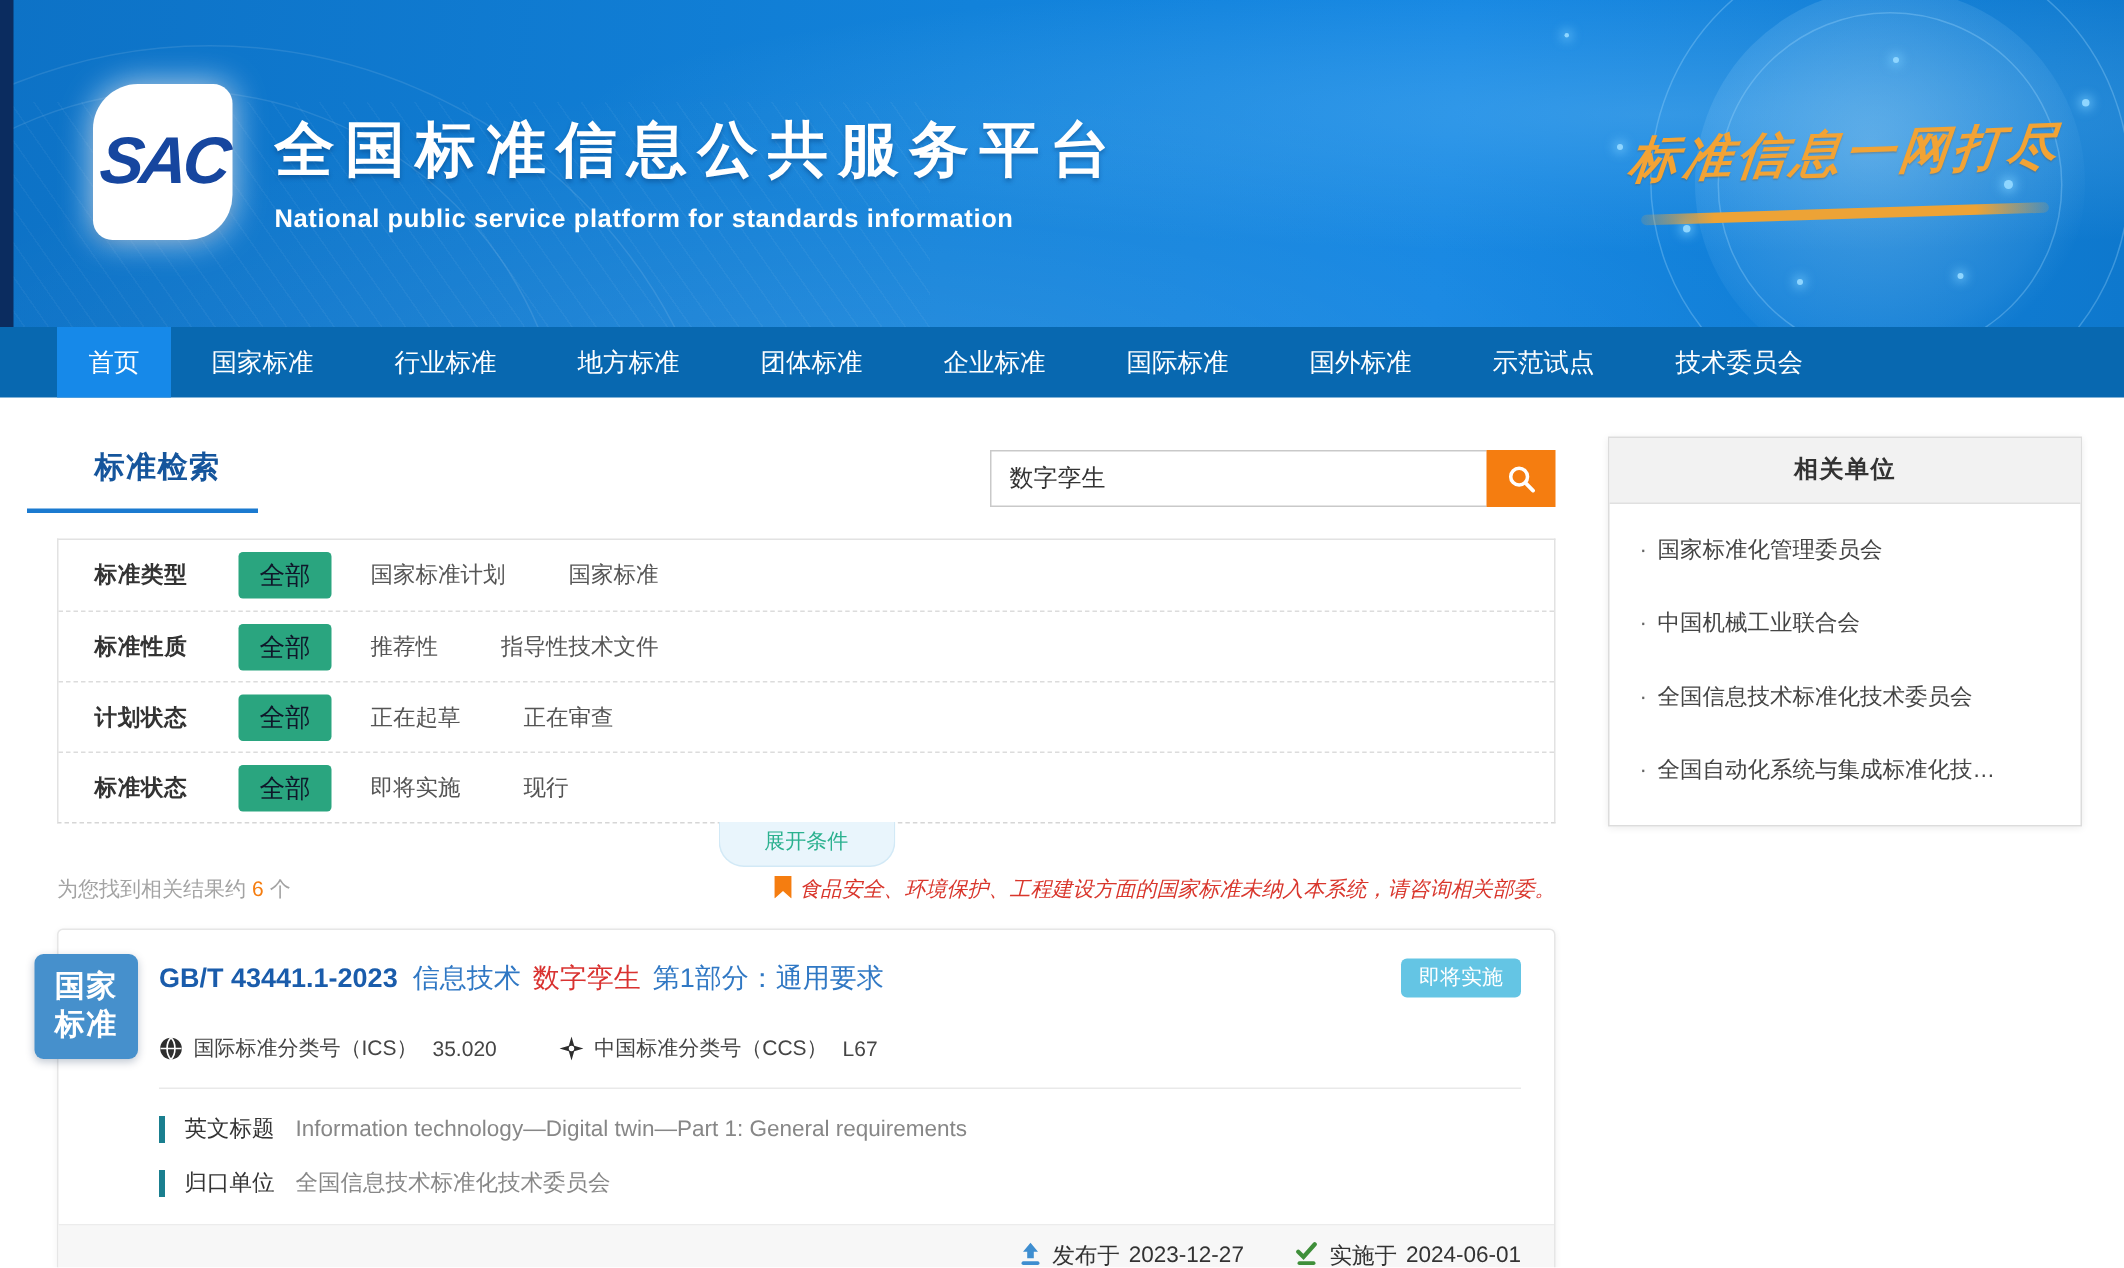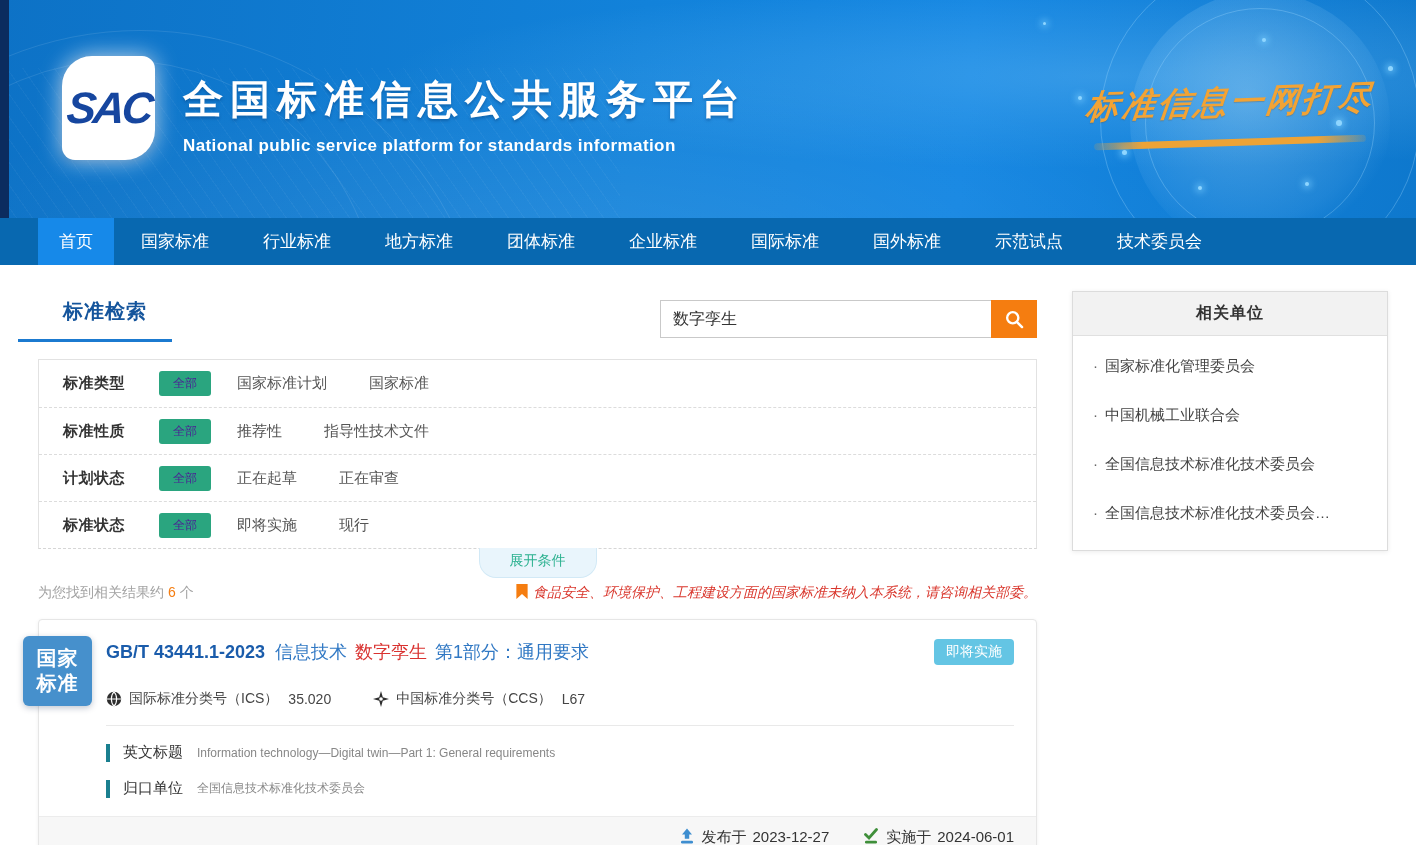--- a/index.html
+++ b/index.html
@@ -68,21 +68,21 @@
   .search-box { display:flex; margin-top:2px; }
   .search-input { width:331px; height:38px; border:1px solid #c9c9c9; border-right:none; font-size:16px; color:#333;
     padding:0 12px; outline:none; font-family:inherit; }
   .search-btn { width:46px; height:38px; background:#f57d10; border:none; display:flex; align-items:center; justify-content:center; cursor:pointer; }
 
   
   .filter-panel { margin-top:14px; border:1px solid #e2e2e2; border-bottom:1px dashed #d6d6d6; background:#fff; }
   .filter-row { display:flex; align-items:center; height:47px; padding-left:24px; }
   .filter-row + .filter-row { border-top:1px dashed #dcdcdc; }
   .filter-label { width:96px; font-size:15px; font-weight:700; color:#333; letter-spacing:0.5px; }
-  .filter-badge { background:#2aa57f; color:#4c1d95; font-size:12px; padding:4px 14px; border-radius:3px; cursor:pointer; }
+  .filter-badge { background:#2aa57f; color:#0f172a; font-size:17px; padding:4px 14px; border-radius:3px; cursor:pointer; }
   .filter-options { display:flex; margin-left:26px; }
   .filter-option { font-size:15px; color:#555; margin-right:42px; cursor:pointer; white-space:nowrap; }
 
   .expand-row { text-align:center; }
   .expand-pill { display:inline-block; margin-top:-1px; background:#e9f5fc; border:1px solid #d2e9f6; border-top:none;
     border-radius:0 0 17px 17px; color:#2bb18f; font-size:14px; padding:4px 30px 7px; cursor:pointer; position:relative; }
 
   
   .result-meta-row { display:flex; justify-content:space-between; align-items:center; margin-top:6px; }
   .result-count { font-size:14px; color:#a3a3a3; }
@@ -104,21 +104,21 @@
   .status-badge { margin-left:auto; background:#64c5e4; color:#fff; font-size:14px; padding:4px 12px; border-radius:4px; }
   .meta-row { display:flex; align-items:center; margin-top:15px; font-size:14px; color:#454545; }
   .meta-item { display:flex; align-items:center;margin-top:10px; }
   .meta-item svg { margin-right:7px; }
   .meta-label { margin-right:10px; }
   .meta-sep { width:42px; }
   .card-divider { border-bottom:1px solid #e9e9e9; margin-top:17px; }
   .detail-row { display:flex; align-items:center; margin-top:17px; }
   .detail-bar { width:4px; height:18px; background:#1a7f8f; }
   .detail-label { font-size:15px; color:#333; margin-left:13px; white-space:nowrap; }
-  .detail-value { font-size:12px; color:#878787; margin-left:14px; }
+  .detail-value { font-size:15px; color:#878787; margin-left:14px; }
   .card-footer { margin-top:18px; background:#f7f7f7; border-top:1px solid #ececec; border-radius:0 0 4px 4px;
     padding:11px 22px; display:flex; justify-content:flex-end; align-items:center; }
   .date-item { display:flex; align-items:flex-start; font-size:15px; color:#333; margin-left:34px; }
   .date-item svg { margin-right:7px; }
   .date-label { margin-right:6px; }
 
   
   .sidebar-header { background:#f2f2f2; border-bottom:1px solid #e0e0e0; padding:11px 21px;text-align:center; }
   .sidebar-title { font-size:16px; font-weight:700; color:#333; letter-spacing:1px; }
   .sidebar-list { list-style:none; padding:6px 20px 12px; }
@@ -312,18 +312,18 @@
     </div>
 
     <aside class="sidebar">
       <div class="sidebar-header">
         <span class="sidebar-title">相关单位</span>
       </div>
       <ul class="sidebar-list">
         <li class="sidebar-item">国家标准化管理委员会</li>
         <li class="sidebar-item">中国机械工业联合会</li>
         <li class="sidebar-item">全国信息技术标准化技术委员会</li>
-        <li class="sidebar-item">全国信息技术标准化技术委员会…</li>
+        <li class="sidebar-item">全国自动化系统与集成标准化技…</li>
       </ul>
     </aside>
 
   </div>
 </div>
 
 </body></html>

